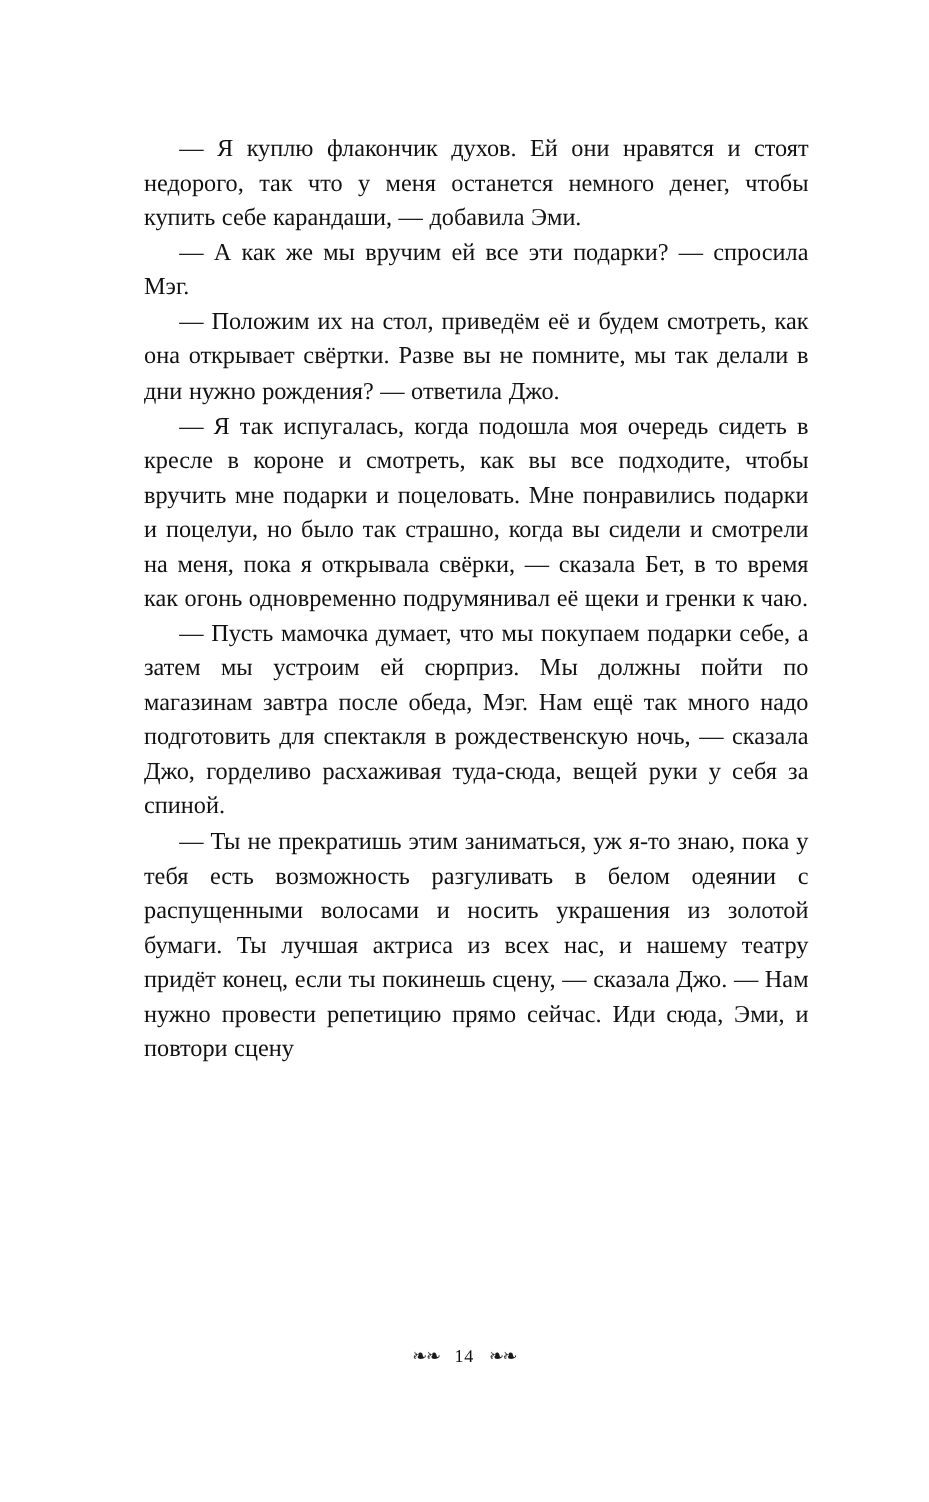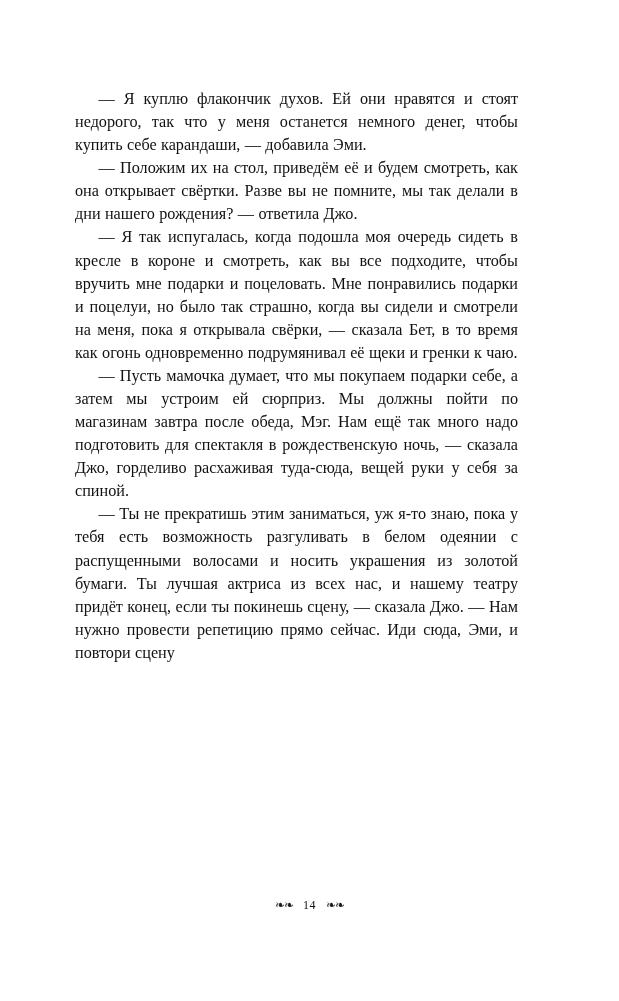--- a/index.html
+++ b/index.html
@@ -18,21 +18,21 @@
   .page {
     position: absolute;
     left: 0;
     top: 0;
     width: 619px;
     height: 1001px;
     box-sizing: border-box;
   }
   .text-block {
     position: absolute;
-    left: 75px;
+    left: 96px;
     top: 88px;
     width: 443px;
     font-family: Liberation Serif, serif;
   }
   p.para {
     margin: 0;
     font-size: 16.2px;
     line-height: 1.425;
     text-align: justify;
     text-indent: 1.45em;
@@ -64,21 +64,22 @@
     font-size: 12px;
     letter-spacing: 0.5px;
   }
 </style>
 </head>
 <body>
 
 <div class="page">
   <div class="text-block">
     <p class="para">— Я куплю флакончик духов. Ей они нравятся и стоят недорого, так что у меня останется немного денег, чтобы купить себе карандаши, — добавила Эми.</p>
-    <p class="para">— Положим их на стол, приведём её и будем смотреть, как она открывает свёртки. Разве вы не помните, мы так делали в дни нашего рождения? — ответила Джо.</p>
+    <p class="para">— А как же мы вручим ей все эти подарки? — спросила Мэг.</p>
+    <p class="para">— Положим их на стол, приведём её и будем смотреть, как она открывает свёртки. Разве вы не помните, мы так делали в дни нужно рождения? — ответила Джо.</p>
     <p class="para">— Я так испугалась, когда подошла моя очередь сидеть в кресле в короне и смотреть, как вы все подходите, чтобы вручить мне подарки и поцеловать. Мне понравились подарки и поцелуи, но было так страшно, когда вы сидели и смотрели на меня, пока я открывала свёрки, — сказала Бет, в то время как огонь одновременно подрумянивал её щеки и гренки к чаю.</p>
     <p class="para">— Пусть мамочка думает, что мы покупаем подарки себе, а затем мы устроим ей сюрприз. Мы должны пойти по магазинам завтра после обеда, Мэг. Нам ещё так много надо подготовить для спектакля в рождественскую ночь, — сказала Джо, горделиво расхаживая туда-сюда, вещей руки у себя за спиной.</p>
     <p class="para">— Ты не прекратишь этим заниматься, уж я-то знаю, пока у тебя есть возможность разгуливать в белом одеянии с распущенными волосами и носить украшения из золотой бумаги. Ты лучшая актриса из всех нас, и нашему театру придёт конец, если ты покинешь сцену, — сказала Джо. — Нам нужно провести репетицию прямо сейчас. Иди сюда, Эми, и повтори сцену</p>
   </div>
 
   <div class="footer">
     <span class="footer-inner">
       <span class="orn">❧❧</span>
       <span class="pagenum">14</span>
       <span class="orn">❧❧</span>

